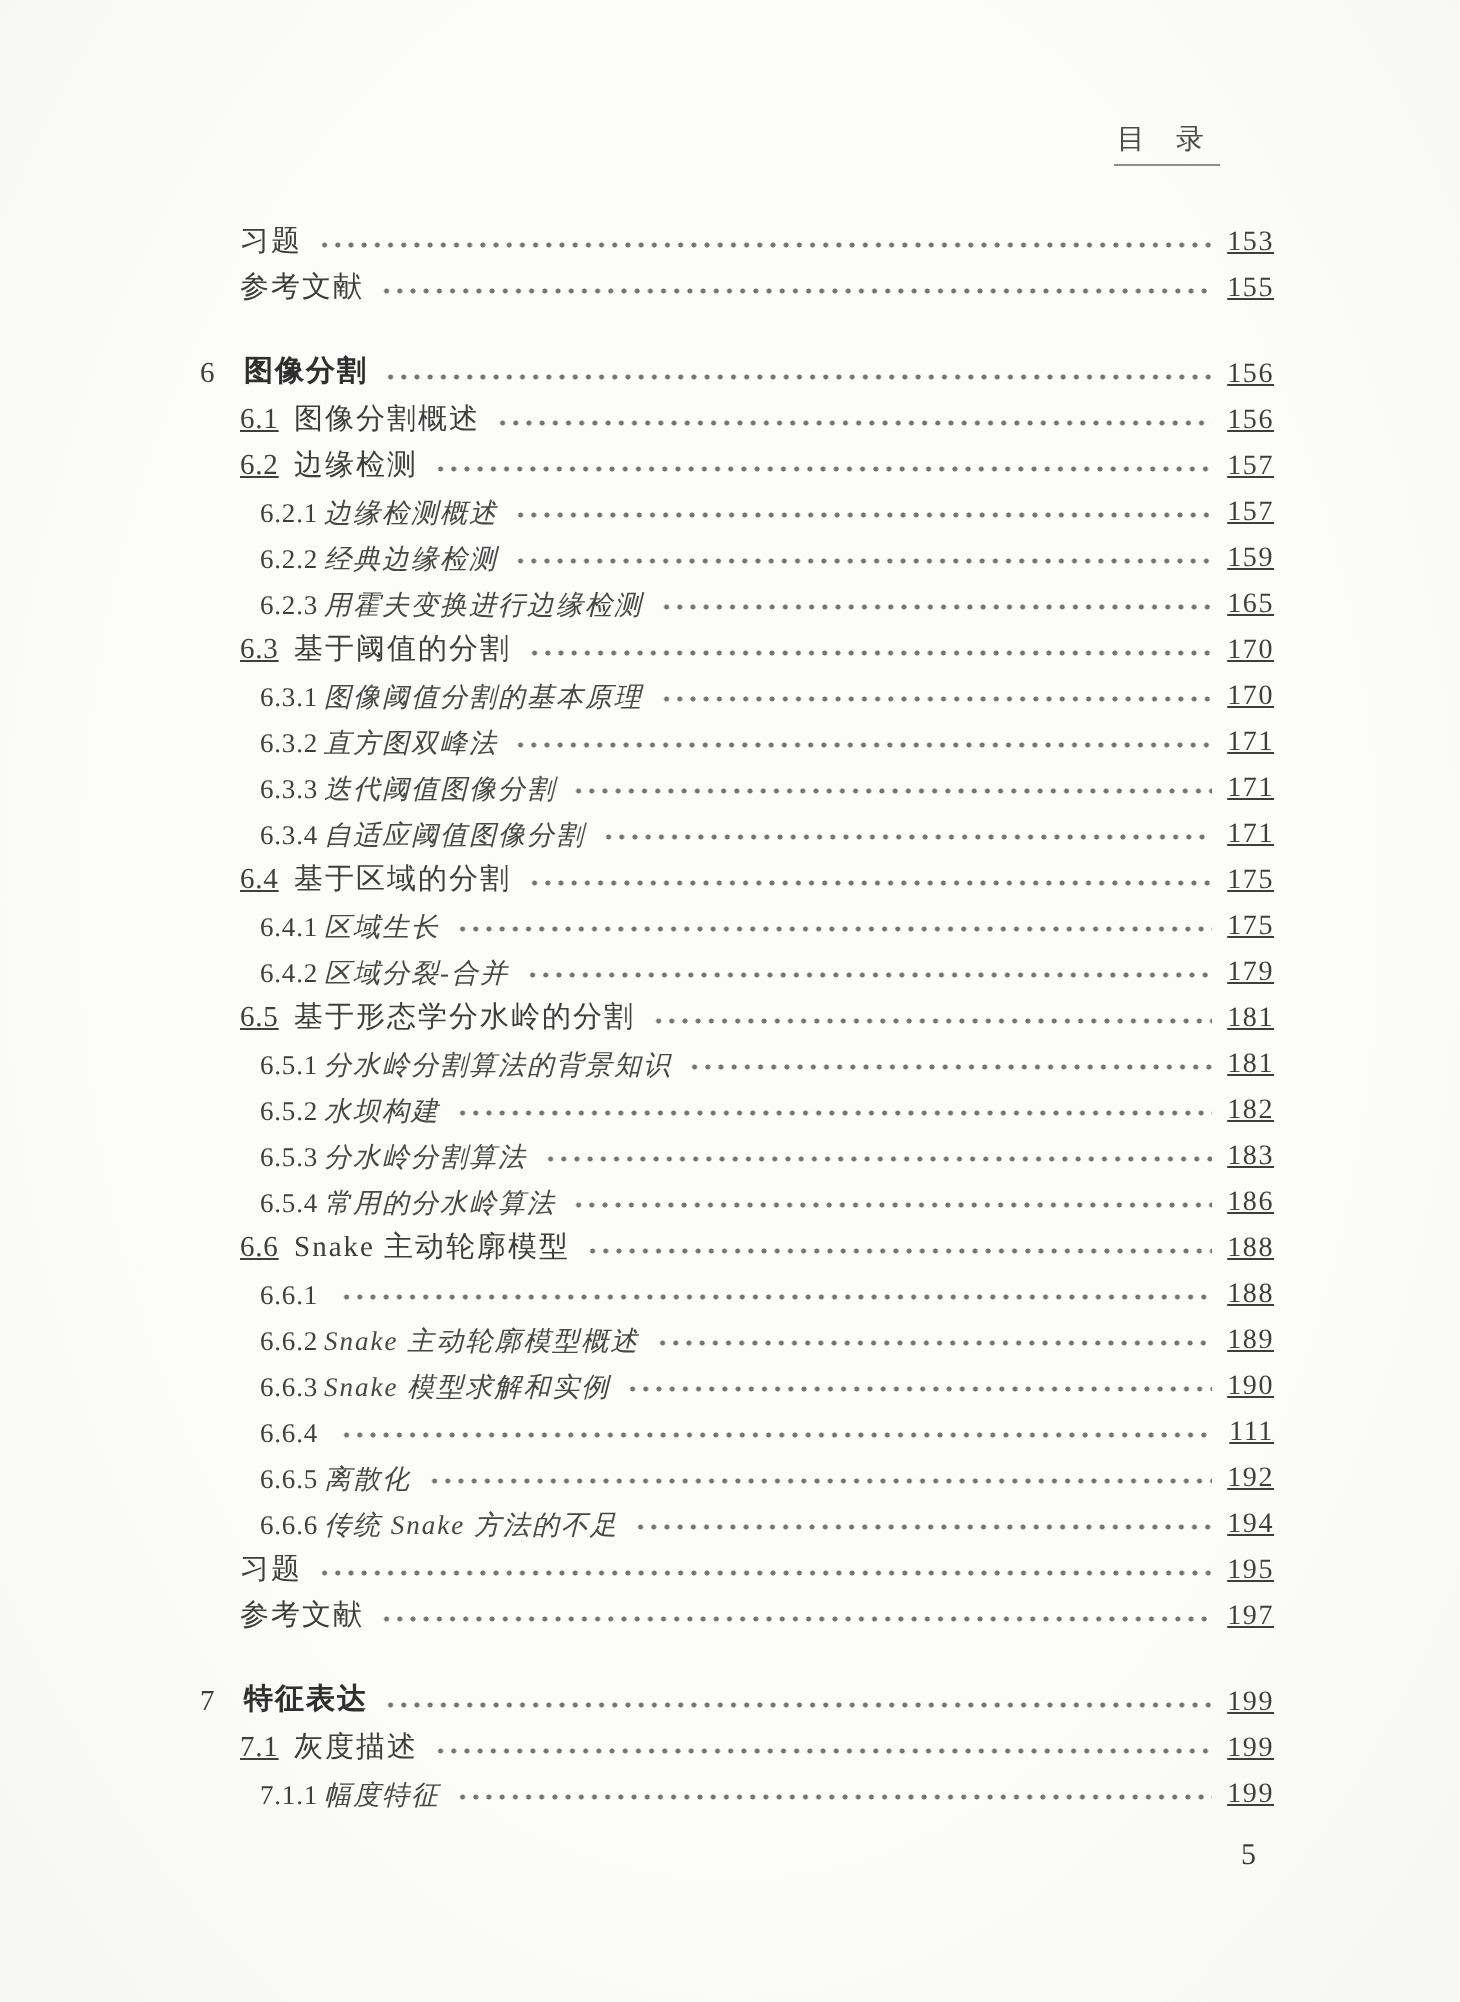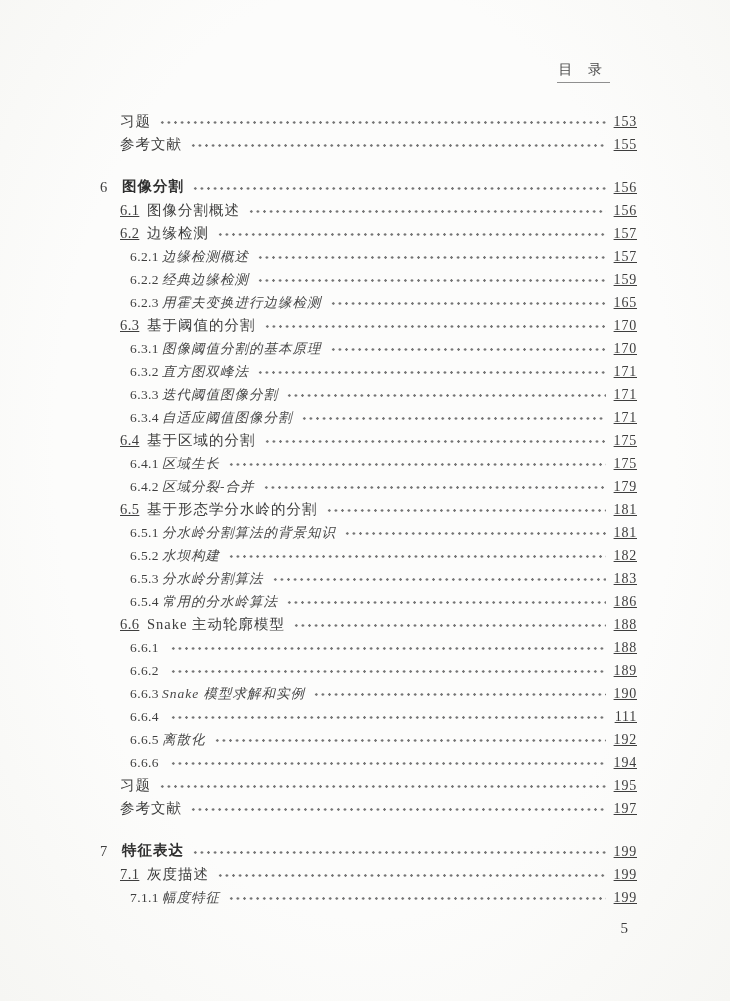--- a/index.html
+++ b/index.html
@@ -239,20 +239,21 @@
     <span class="leader"></span>
     <span class="pagenum">188</span>
   </div>
       <div class="row subsection">
     <span class="num">6.6.1</span>
     <span class="leader"></span>
     <span class="pagenum">188</span>
   </div>
       <div class="row subsection">
     <span class="num">6.6.2</span>
+    <span class="title">Snake 主动轮廓模型概述</span>
     <span class="leader"></span>
     <span class="pagenum">189</span>
   </div>
       <div class="row subsection">
     <span class="num">6.6.3</span>
     <span class="title">Snake 模型求解和实例</span>
     <span class="leader"></span>
     <span class="pagenum">190</span>
   </div>
       <div class="row subsection">
@@ -261,20 +262,21 @@
     <span class="pagenum">111</span>
   </div>
       <div class="row subsection">
     <span class="num">6.6.5</span>
     <span class="title">离散化</span>
     <span class="leader"></span>
     <span class="pagenum">192</span>
   </div>
       <div class="row subsection">
     <span class="num">6.6.6</span>
+    <span class="title">传统 Snake 方法的不足</span>
     <span class="leader"></span>
     <span class="pagenum">194</span>
   </div>
       <div class="row plain">
 
     <span class="title">习题</span>
     <span class="leader"></span>
     <span class="pagenum">195</span>
   </div>
       <div class="row plain">

